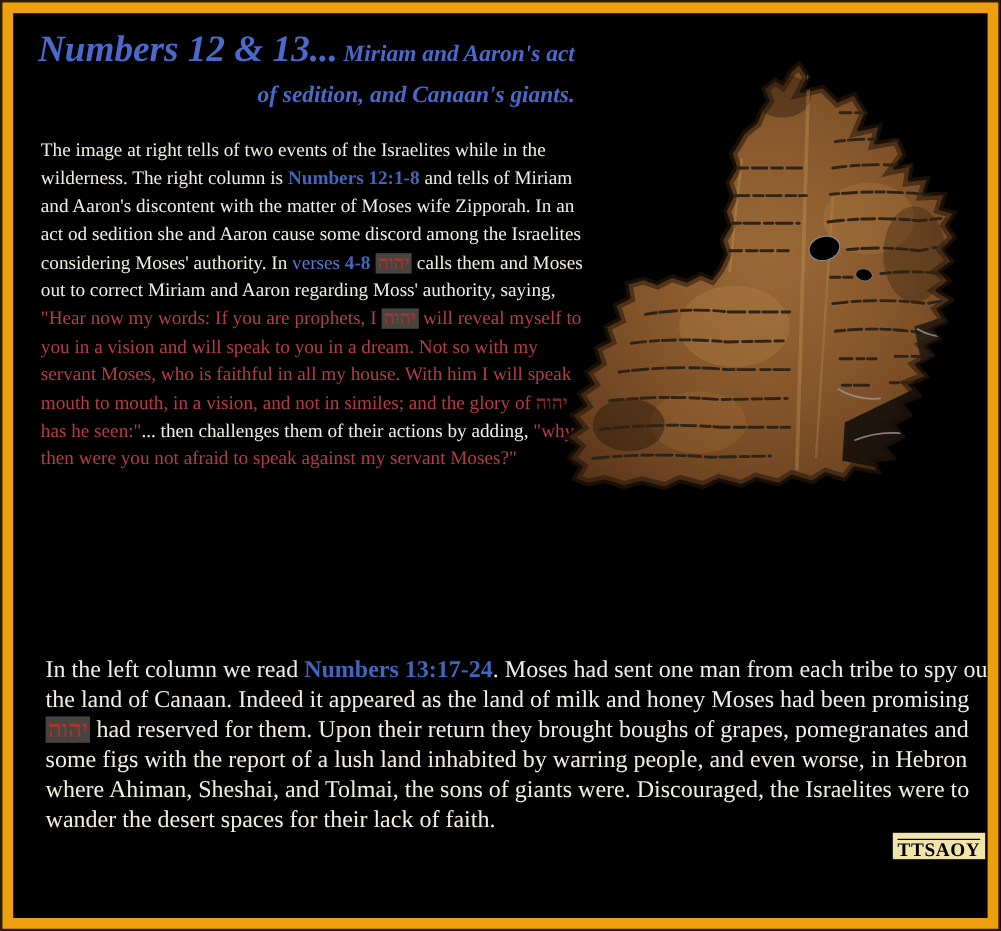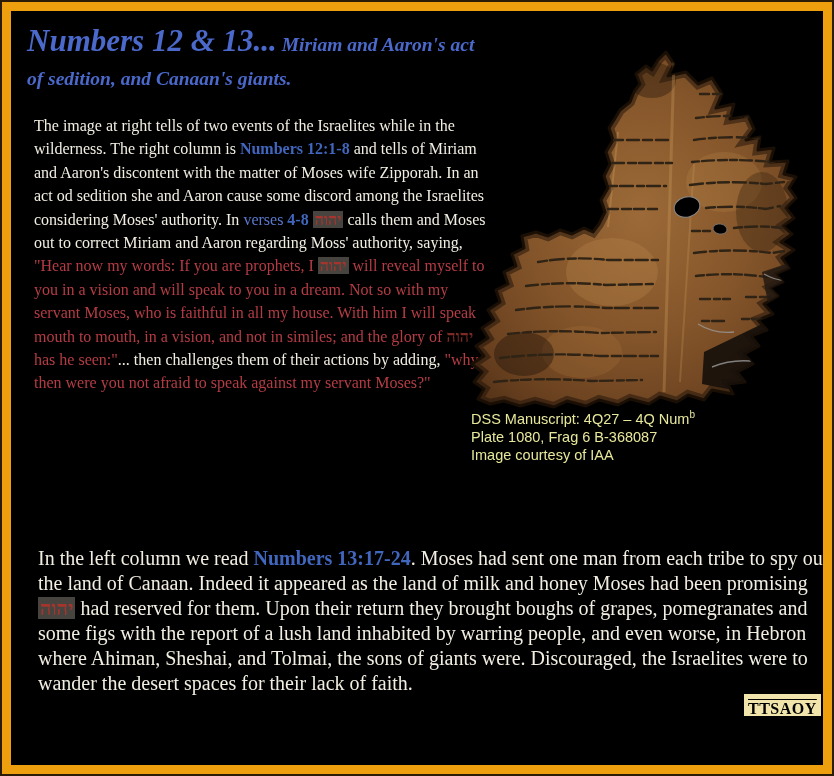--- a/index.html
+++ b/index.html
@@ -2,21 +2,21 @@
 <html style="--gold: #ED9F0E; --title-blue: #4A69CB; --ref-blue: #4166BD; --link-blue: #5B79CD; --body-white: #F2EEE2; --quote-red: #B43C44; --yhwh-red: #A5352C; --yhwh-dark-red: #7C2A23; --yhwh-bg: #474440; --caption-yellow: #E7E79B; --badge-bg: #F1E5AB;"><head>
 <meta charset="utf-8">
 <style>
   html,body{margin:0;padding:0;background:#000;}
   .frame{position:relative;width:834px;height:776px;background:#000;overflow:hidden;
          font-family:"Liberation Serif", serif;}
   .border-layer{position:absolute;inset:0;border:2px solid #2a1c06;box-sizing:border-box;pointer-events:none;z-index:5;}
   .border-layer::after{content:"";position:absolute;inset:0;border:9px solid var(--gold,#ed9f0e);}
   
   .title{position:absolute;left:27px;top:24px;width:452px;color:var(--title-blue,#4a69cb);
-         font-style:italic;font-weight:bold;line-height:33px;}
+         font-style:italic;font-weight:bold;line-height:33px;text-align:right;}
   .title-main{font-size:31px;}
   .title-sub{font-size:19.5px;}
   
   .intro{position:absolute;left:22px;top:102px;width:452px;margin:12px;
          font-size:16px;line-height:23.4px;color:var(--body-white,#f2eee2);}
   
   .rw{color:var(--body-white,#f2eee2);}
   .rref{color:var(--ref-blue,#4166bd);font-weight:bold;}
   .rblue{color:var(--link-blue,#5b79cd);}
   .rred{color:var(--quote-red,#b43c44);}
@@ -110,24 +110,19 @@
         <polygon points="242,330 300,302 322,332 292,372 240,362" fill="#17100b" opacity="0.92"></polygon>
         <polygon points="300,250 330,240 334,280 308,292" fill="#241a12" opacity="0.85"></polygon>
         <path d="M250,345 q22,-9 46,-5 M236,302 q16,10 36,8 M302,252 q14,8 26,6" fill="none" stroke="#9a9a9a" stroke-width="1.4" opacity="0.8"></path>
       </g>
 
       <ellipse cx="225" cy="185" rx="13" ry="10" fill="#000" stroke="#8a8a8a" stroke-width="1" transform="rotate(-15 225 185)"></ellipse>
       <ellipse cx="258" cy="207" rx="7" ry="5" fill="#000" stroke="#777" stroke-width="0.8" transform="rotate(10 258 207)"></ellipse>
     </svg>
   </figure>
 
-  <div class="caption">
-    <div class="cap-line"><span>DSS Manuscript: 4Q27 – 4Q Num</span><sup>b</sup></div>
-    <div class="cap-line">Plate 1080, Frag 6 B-368087</div>
-    <div class="cap-line">Image courtesy of IAA</div>
-  </div>
 
   <p class="conclusion"><span class="rw">In the left column we read </span><span class="rref">Numbers 13:17-24</span><span class="rw">. Moses had sent one man from each tribe to spy out the land of Canaan. Indeed it appeared as the land of milk and honey Moses had been promising </span><span class="ryh">יהוה</span><span class="rw"> had reserved for them. Upon their return they brought boughs of grapes, pomegranates and some figs with the report of a lush land inhabited by warring people, and even worse, in Hebron where Ahiman, Sheshai, and Tolmai, the sons of giants were. Discouraged, the Israelites were to wander the desert spaces for their lack of faith.</span></p>
 
   <div class="badge">
     <span>TTSAOY</span>
   </div>
 </div>
 
 </body></html>

